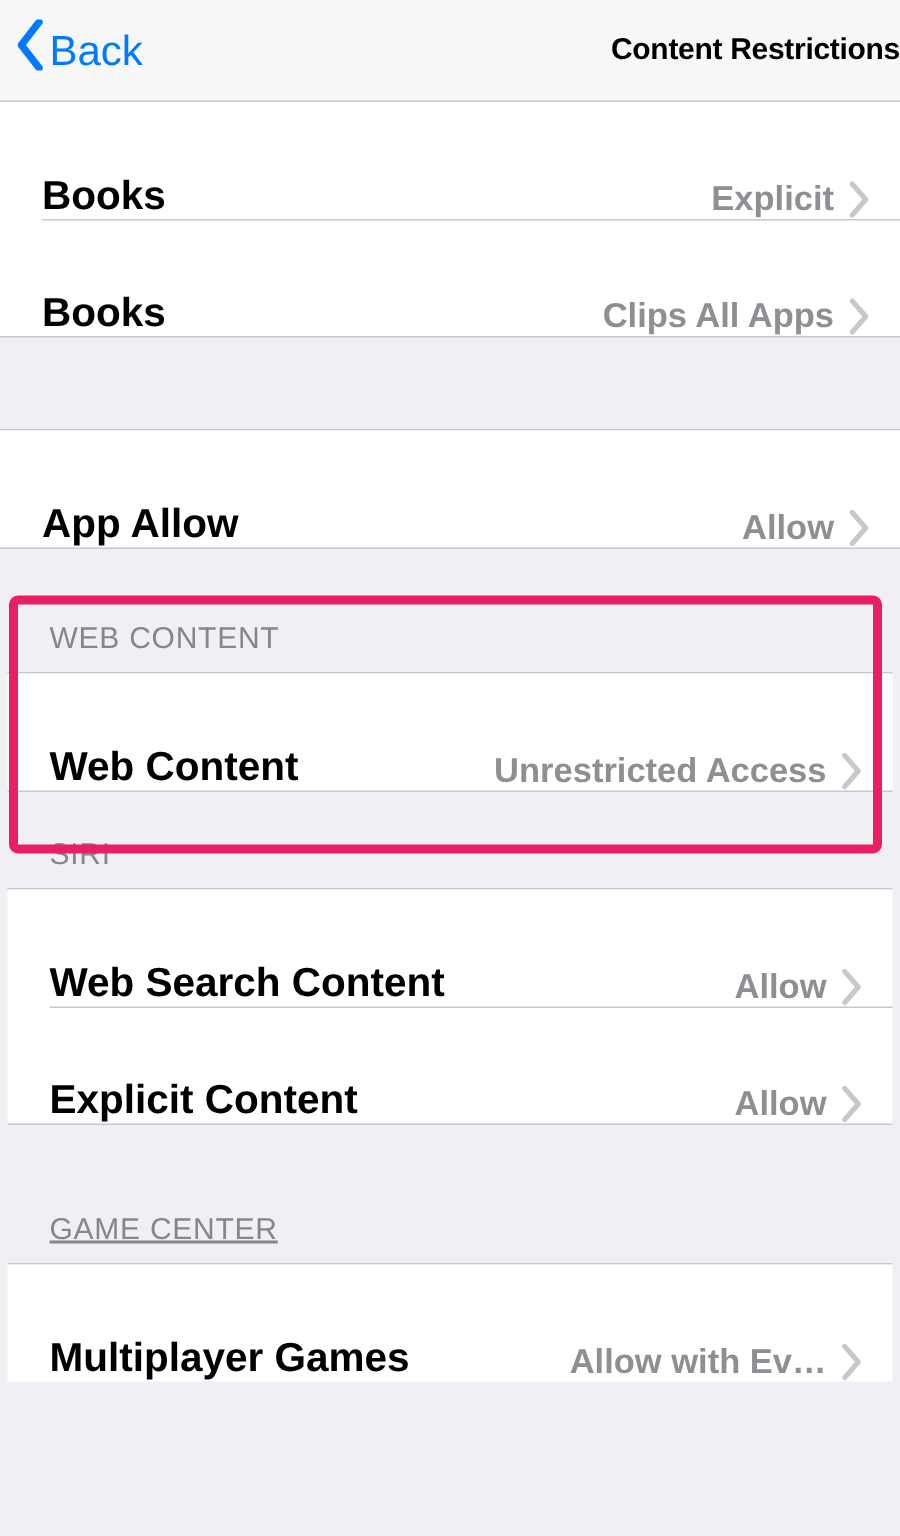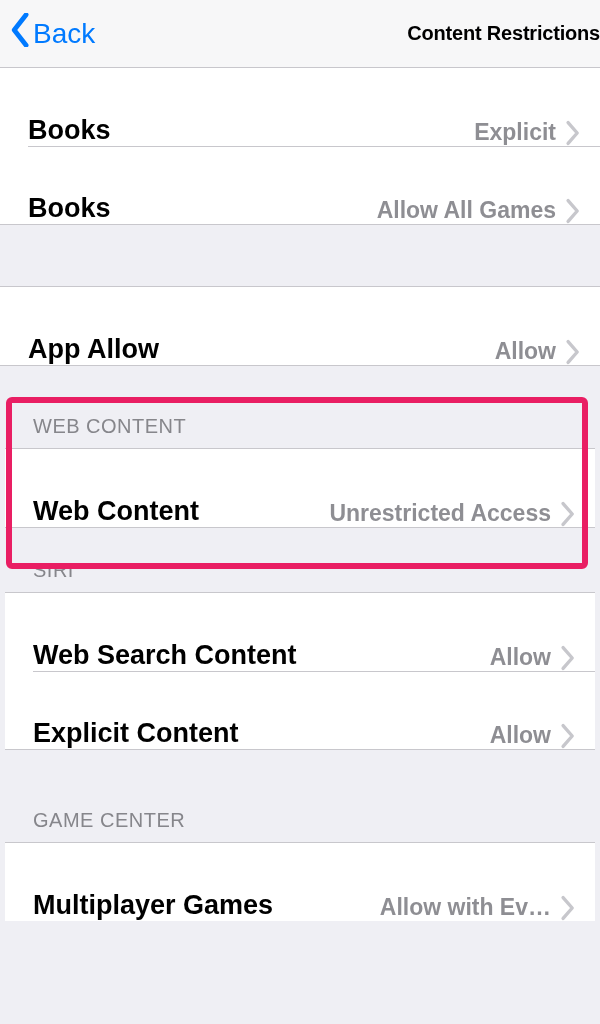--- a/index.html
+++ b/index.html
@@ -132,21 +132,21 @@
       <span class="row-label">Books</span>
       <span class="row-value">Explicit</span>
       <span class="chev">
           <svg viewBox="0 0 12 20" fill="none" stroke="currentColor" stroke-width="2.6" stroke-linecap="round" stroke-linejoin="round">
             <polyline points="3,2 10,10 3,18"></polyline>
           </svg>
         </span>
     </div>
     <div class="row">
       <span class="row-label">Books</span>
-      <span class="row-value">Allow All Games</span>
+      <span class="row-value">Clips All Apps</span>
       <span class="chev">
           <svg viewBox="0 0 12 20" fill="none" stroke="currentColor" stroke-width="2.6" stroke-linecap="round" stroke-linejoin="round">
             <polyline points="3,2 10,10 3,18"></polyline>
           </svg>
         </span>
     </div>
   </div>
 
   <div class="spacer"></div>
 
@@ -195,21 +195,21 @@
         <span class="chev">
             <svg viewBox="0 0 12 20" fill="none" stroke="currentColor" stroke-width="2.6" stroke-linecap="round" stroke-linejoin="round">
               <polyline points="3,2 10,10 3,18"></polyline>
             </svg>
           </span>
       </div>
     </div>
   </div>
 
   <div class="group">
-    <div class="group-header" style="padding-top:54px;">GAME CENTER</div>
+    <div class="group-header" style="padding-top:54px;text-decoration:underline;">GAME CENTER</div>
     <div class="rows" style="border-bottom:none;">
       <div class="row">
         <span class="row-label">Multiplayer Games</span>
         <span class="row-value">Allow with Ev…</span>
         <span class="chev">
             <svg viewBox="0 0 12 20" fill="none" stroke="currentColor" stroke-width="2.6" stroke-linecap="round" stroke-linejoin="round">
               <polyline points="3,2 10,10 3,18"></polyline>
             </svg>
           </span>
       </div>

